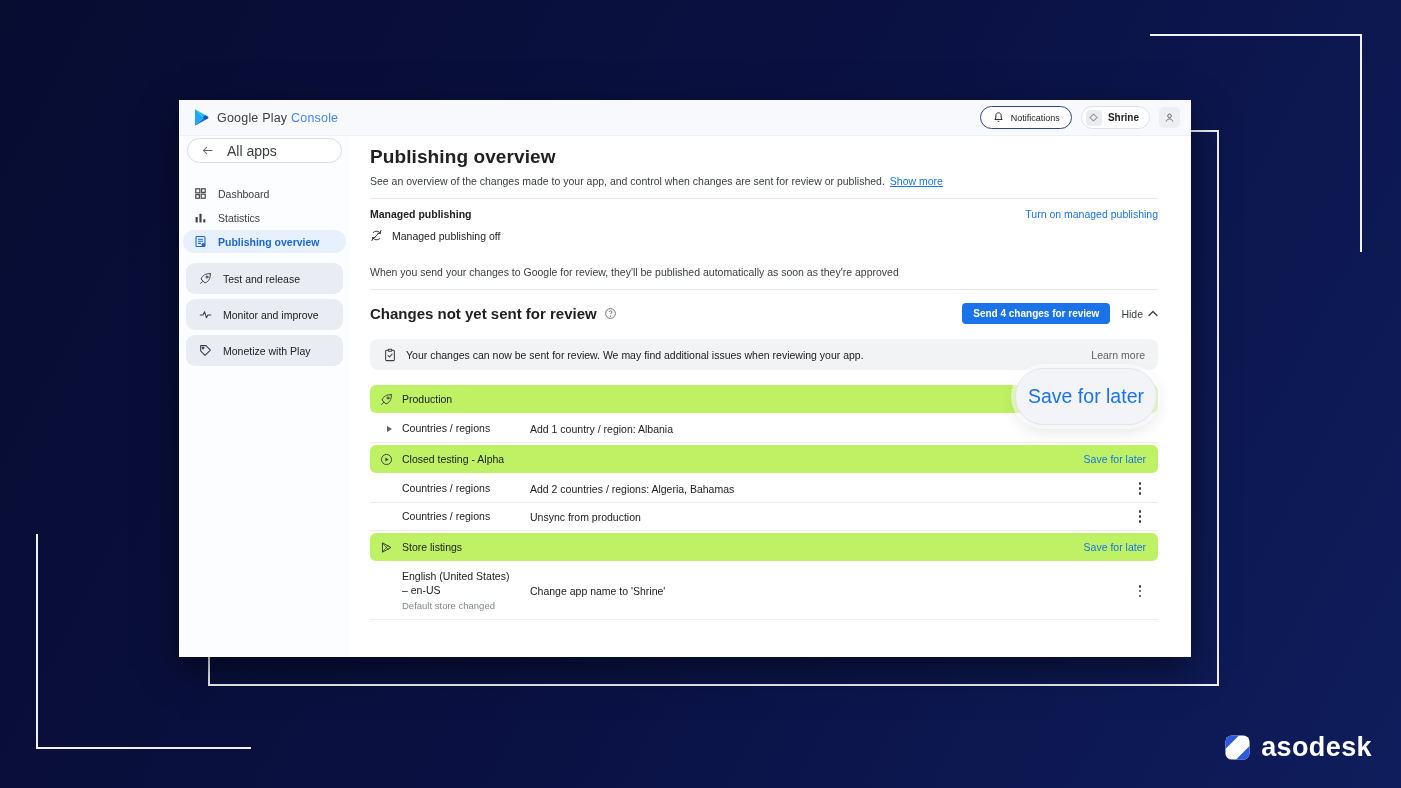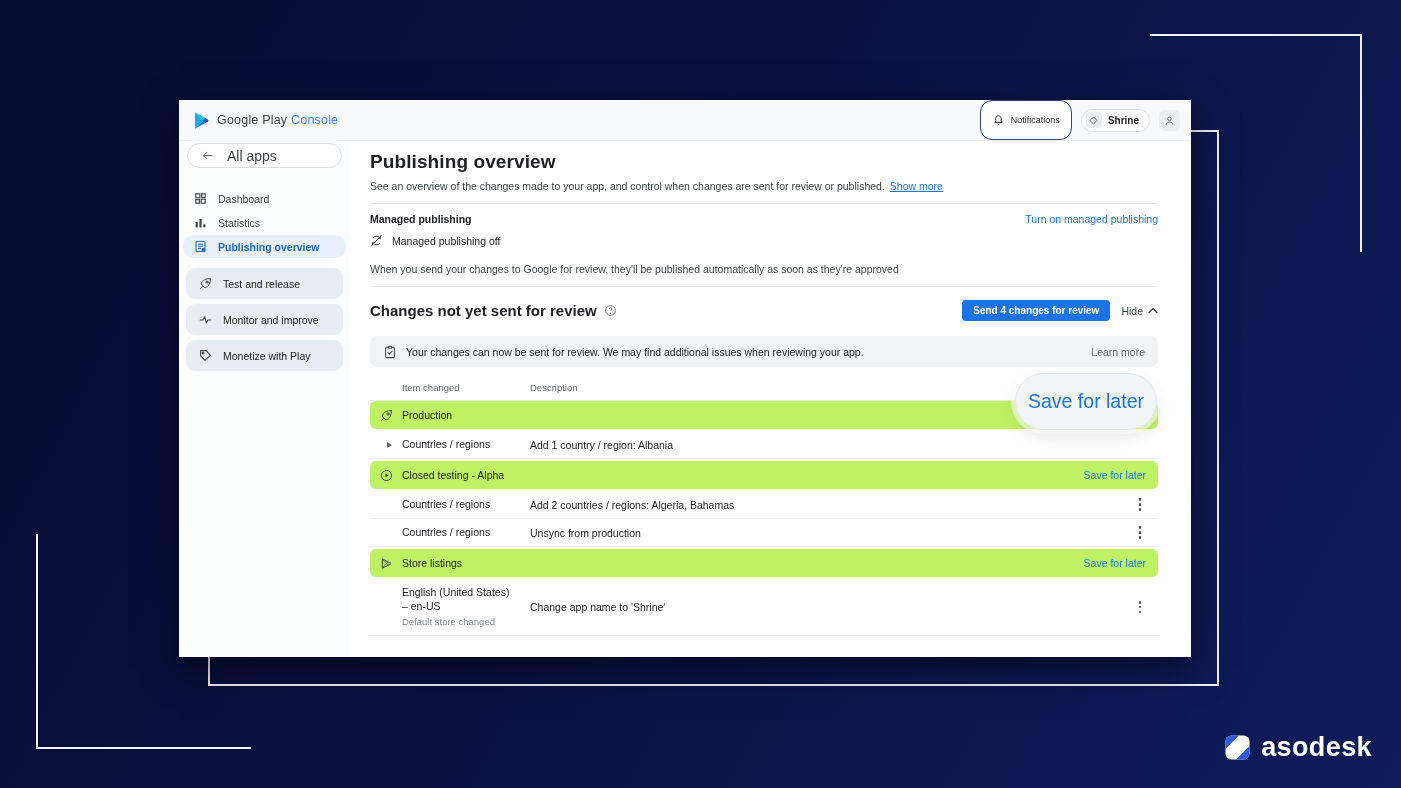--- a/index.html
+++ b/index.html
@@ -21,21 +21,21 @@
   .console-card { position:absolute; left:179px; top:100px; width:1012px; height:557px;
     background:#fff; z-index:2; box-shadow:0 12px 34px rgba(0,0,0,.5);
     display:flex; flex-direction:column; }
 
   .card-header { flex:0 0 36px; background:#f8f9fd; border-bottom:1px solid #eef0f5;
     display:flex; align-items:center; justify-content:space-between; padding:0 11px 0 14px; }
   .brand { display:flex; align-items:center; gap:7px; }
   .brand-text { font-size:12.5px; color:#3c4043; letter-spacing:.2px; }
   .brand-console { color:#4285f4; }
   .header-actions { display:flex; align-items:center; gap:9px; }
-  .pill-notifications { height:40px; border:1px solid #2e4489; border-radius:12px; background:#fff;
+  .pill-notifications { height:23px; border:1px solid #2e4489; border-radius:12px; background:#fff;
     display:flex; align-items:center; gap:6px; padding:0 11px; font-size:9px; color:#202124; cursor:pointer; }
   .btn-app { height:23px; border:1px solid #dde0e5; border-radius:12px; background:#fff;
     display:flex; align-items:center; gap:6px; padding:0 10px 0 4px; font-size:10px; color:#202124; cursor:pointer;font-weight:bold; }
   .app-chip { width:16px; height:16px; border-radius:4px; background:#e9ebef;
     display:flex; align-items:center; justify-content:center; }
   .btn-avatar { width:21px; height:21px; border-radius:5px; background:#eceef2; border:none;
     display:flex; align-items:center; justify-content:center; cursor:pointer; }
 
   .card-body { flex:1; display:flex; min-height:0; }
 
@@ -59,21 +59,21 @@
   .content { flex:1; position:relative; background:#fff; padding:0 33px 0 20px; overflow:hidden; }
   .page-title { margin-top:10px; font-size:19px; font-weight:700; color:#202124; letter-spacing:.1px; }
   .subtitle-row { margin-top:7px; font-size:10.5px; color:#3c4043; }
   .link-underline { color:#1a73e8; text-decoration:underline; cursor:pointer; margin-left:5px; }
   .link-plain { color:#1a73e8; cursor:pointer; font-weight:500; }
   .divider { border-top:1px solid #e8eaed; margin-top:11px; }
 
   .managed-row { display:flex; justify-content:space-between; align-items:center; margin-top:9px; font-size:10.5px; }
   .managed-heading { font-weight:700; color:#202124; }
   .status-row { display:flex; align-items:center; gap:9px; margin-top:9px; font-size:10.5px; color:#202124; }
-  .managed-desc { margin-top:16px; font-size:10.5px; color:#3c4043; }
+  .managed-desc { margin-top:24px; font-size:10.5px; color:#3c4043; }
 
   .changes-header { display:flex; align-items:center; margin-top:12px; height:23px;gap:34px; }
   .changes-title { font-size:15px; font-weight:700; color:#202124; display:flex; align-items:center; gap:7px; }
   .help-icon { display:flex; color:#5f6368; cursor:pointer; }
   .changes-actions { margin-left:auto; display:flex; align-items:center; gap:11px; }
   .send-btn { background:#1a73e8; color:#fff; border:none; border-radius:4px; height:21px;
     padding:0 11px; font-size:10px; font-weight:700; font-family:inherit; cursor:pointer; }
   .hide-btn { display:flex; align-items:center; gap:5px; font-size:10.5px; color:#3c4043;
     font-weight:500; background:none; border:none; font-family:inherit; cursor:pointer; }
 
@@ -321,24 +321,20 @@
                 <rect x="6" y="1.4" width="4" height="2.4" rx=".6" fill="#f1f3f4"></rect>
             <path d="M5.8 8.6l1.7 1.7 2.9-3.4" stroke-linecap="round" stroke-linejoin="round"></path>
               </g>
             </svg>
         </span>
         <span class="banner-text">Your changes can now be sent for review. We may find additional issues when reviewing your app.</span>
         <span class="banner-action">Learn more</span>
       </div>
 
       <div class="table">
-        <div class="thead">
-          <span class="th-item">Item changed</span>
-          <span class="th-desc">Description</span>
-        </div>
 
         <div class="band">
           <span class="band-icon">
             <svg width="13" height="13" viewBox="0 0 16 16">
                 <g fill="none" stroke="currentColor" stroke-width="1.2" stroke-linecap="round" stroke-linejoin="round">
               <path d="M13.9 2.1C8 1.7 4.2 4.3 2.5 8.6l4.9 4.9c4.3-1.7 6.9-5.5 6.5-11.4z"></path>
               <circle cx="9.8" cy="6.2" r="1.3"></circle>
                   <path d="M4.3 11.7L2 14"></path>
                 </g>
               </svg>

